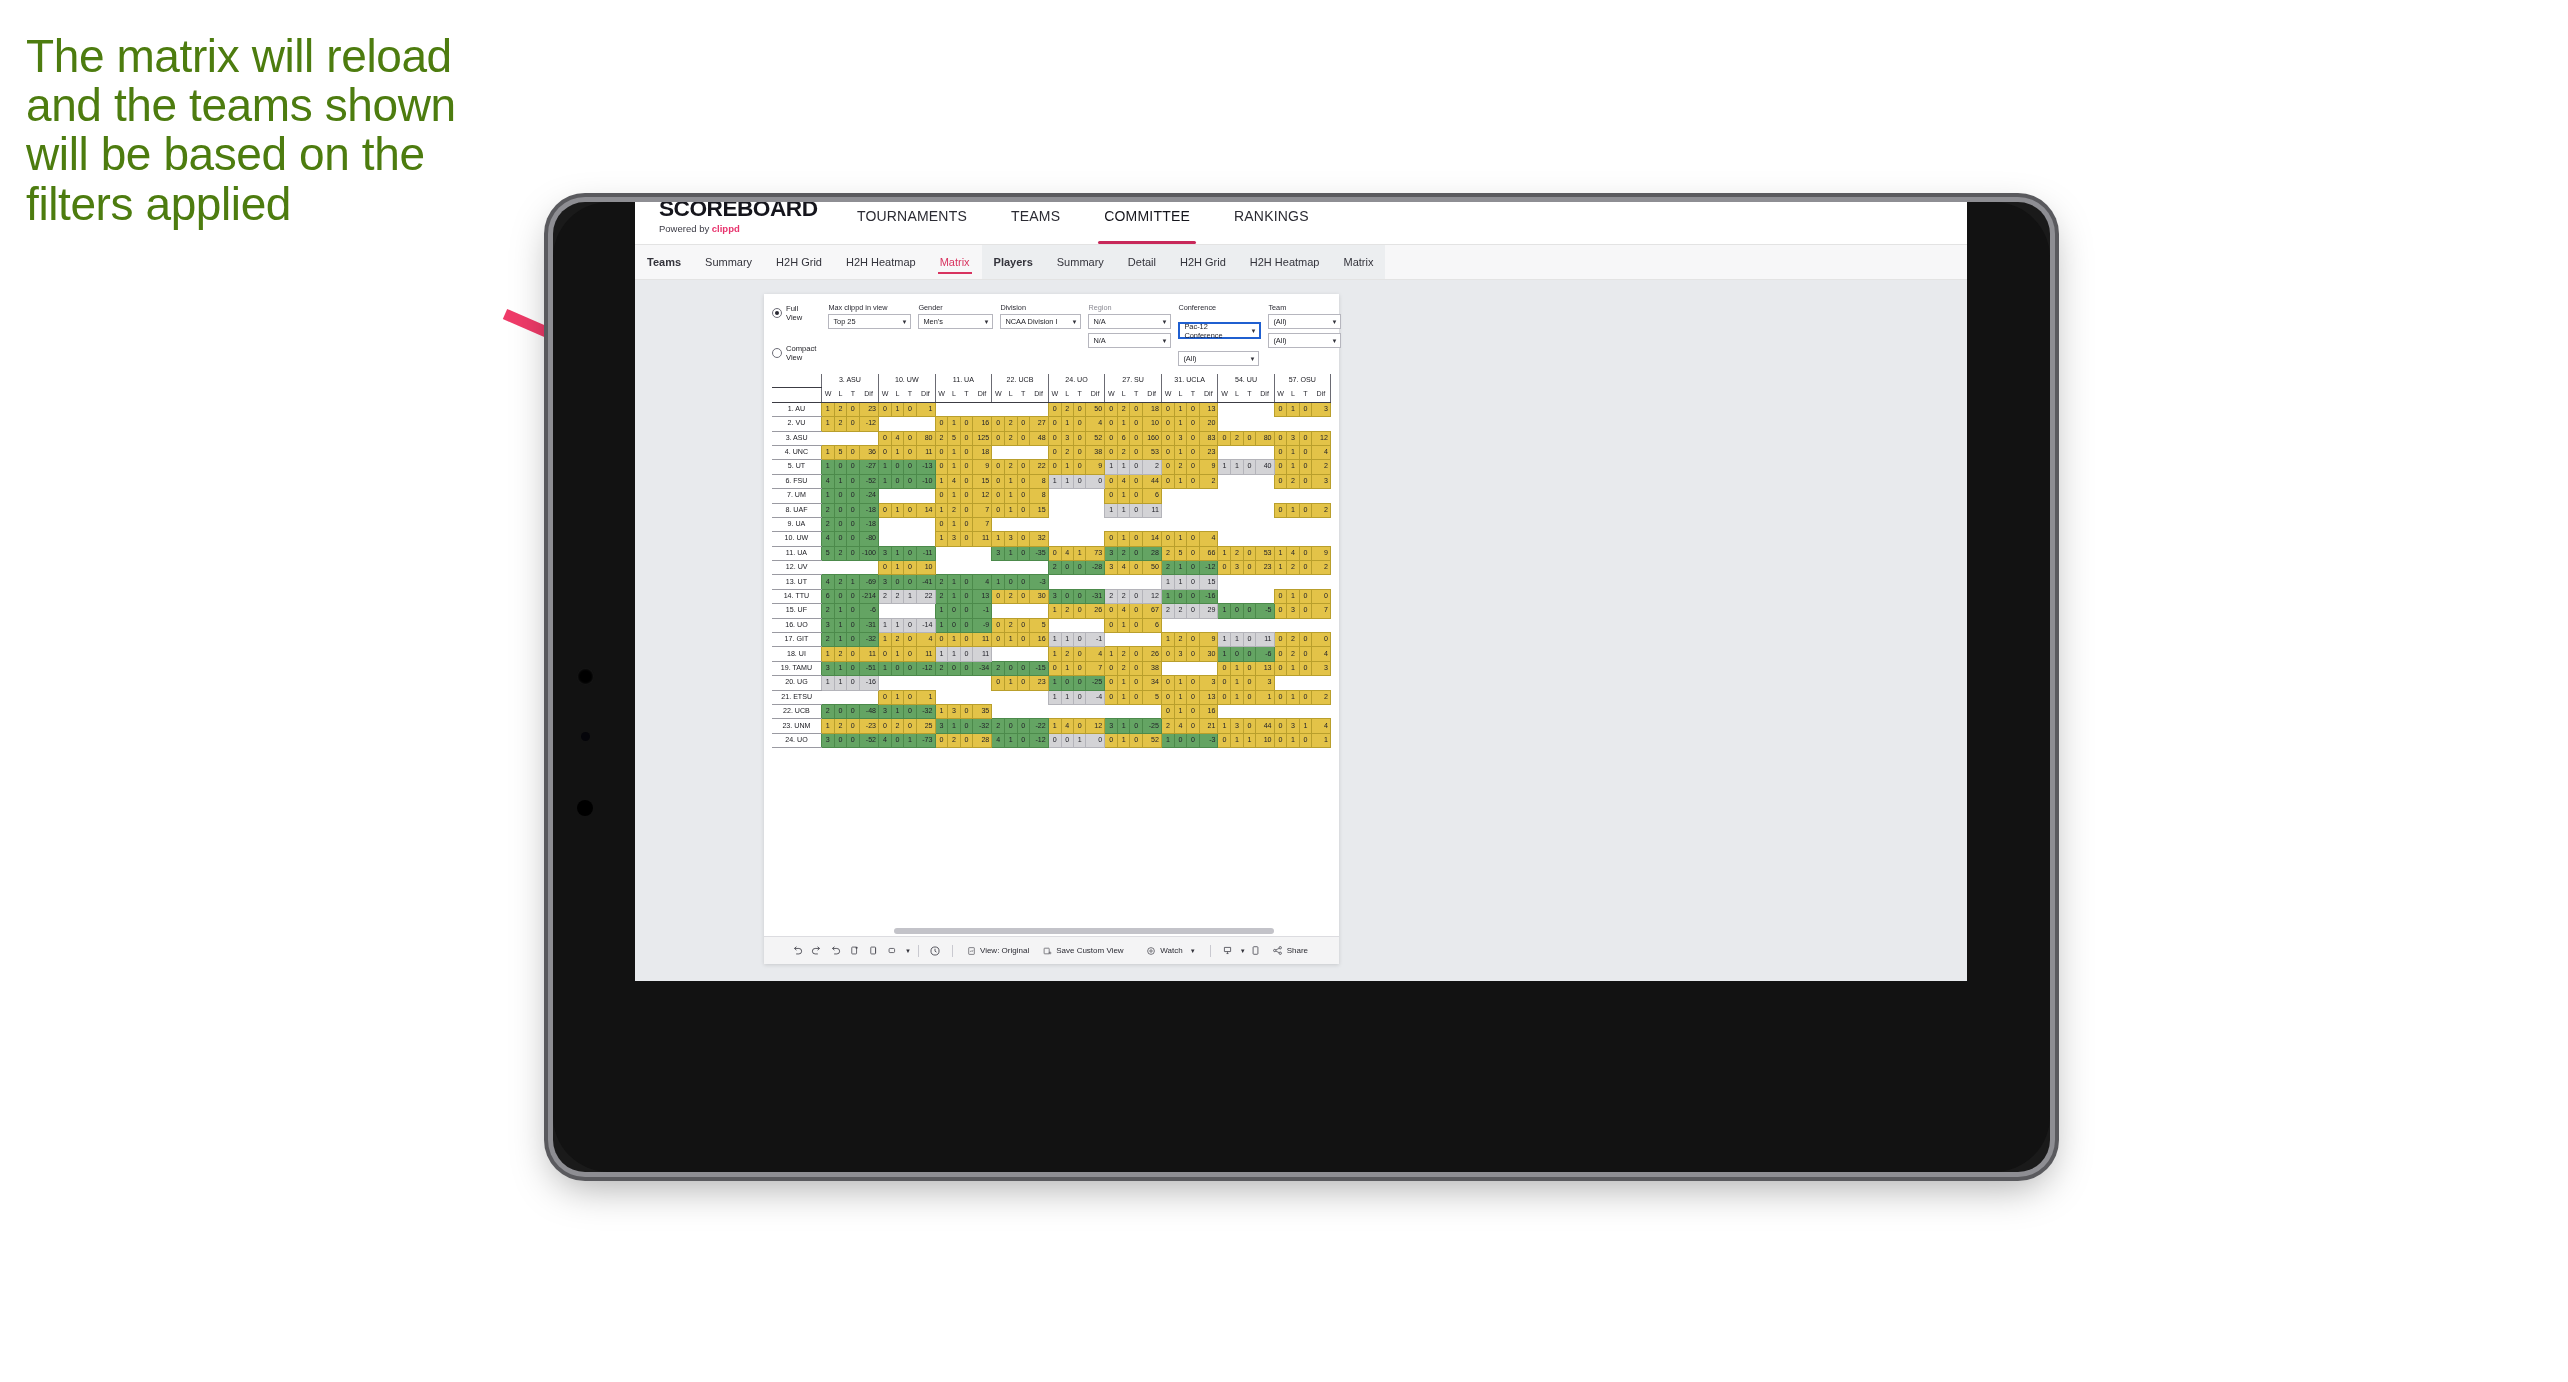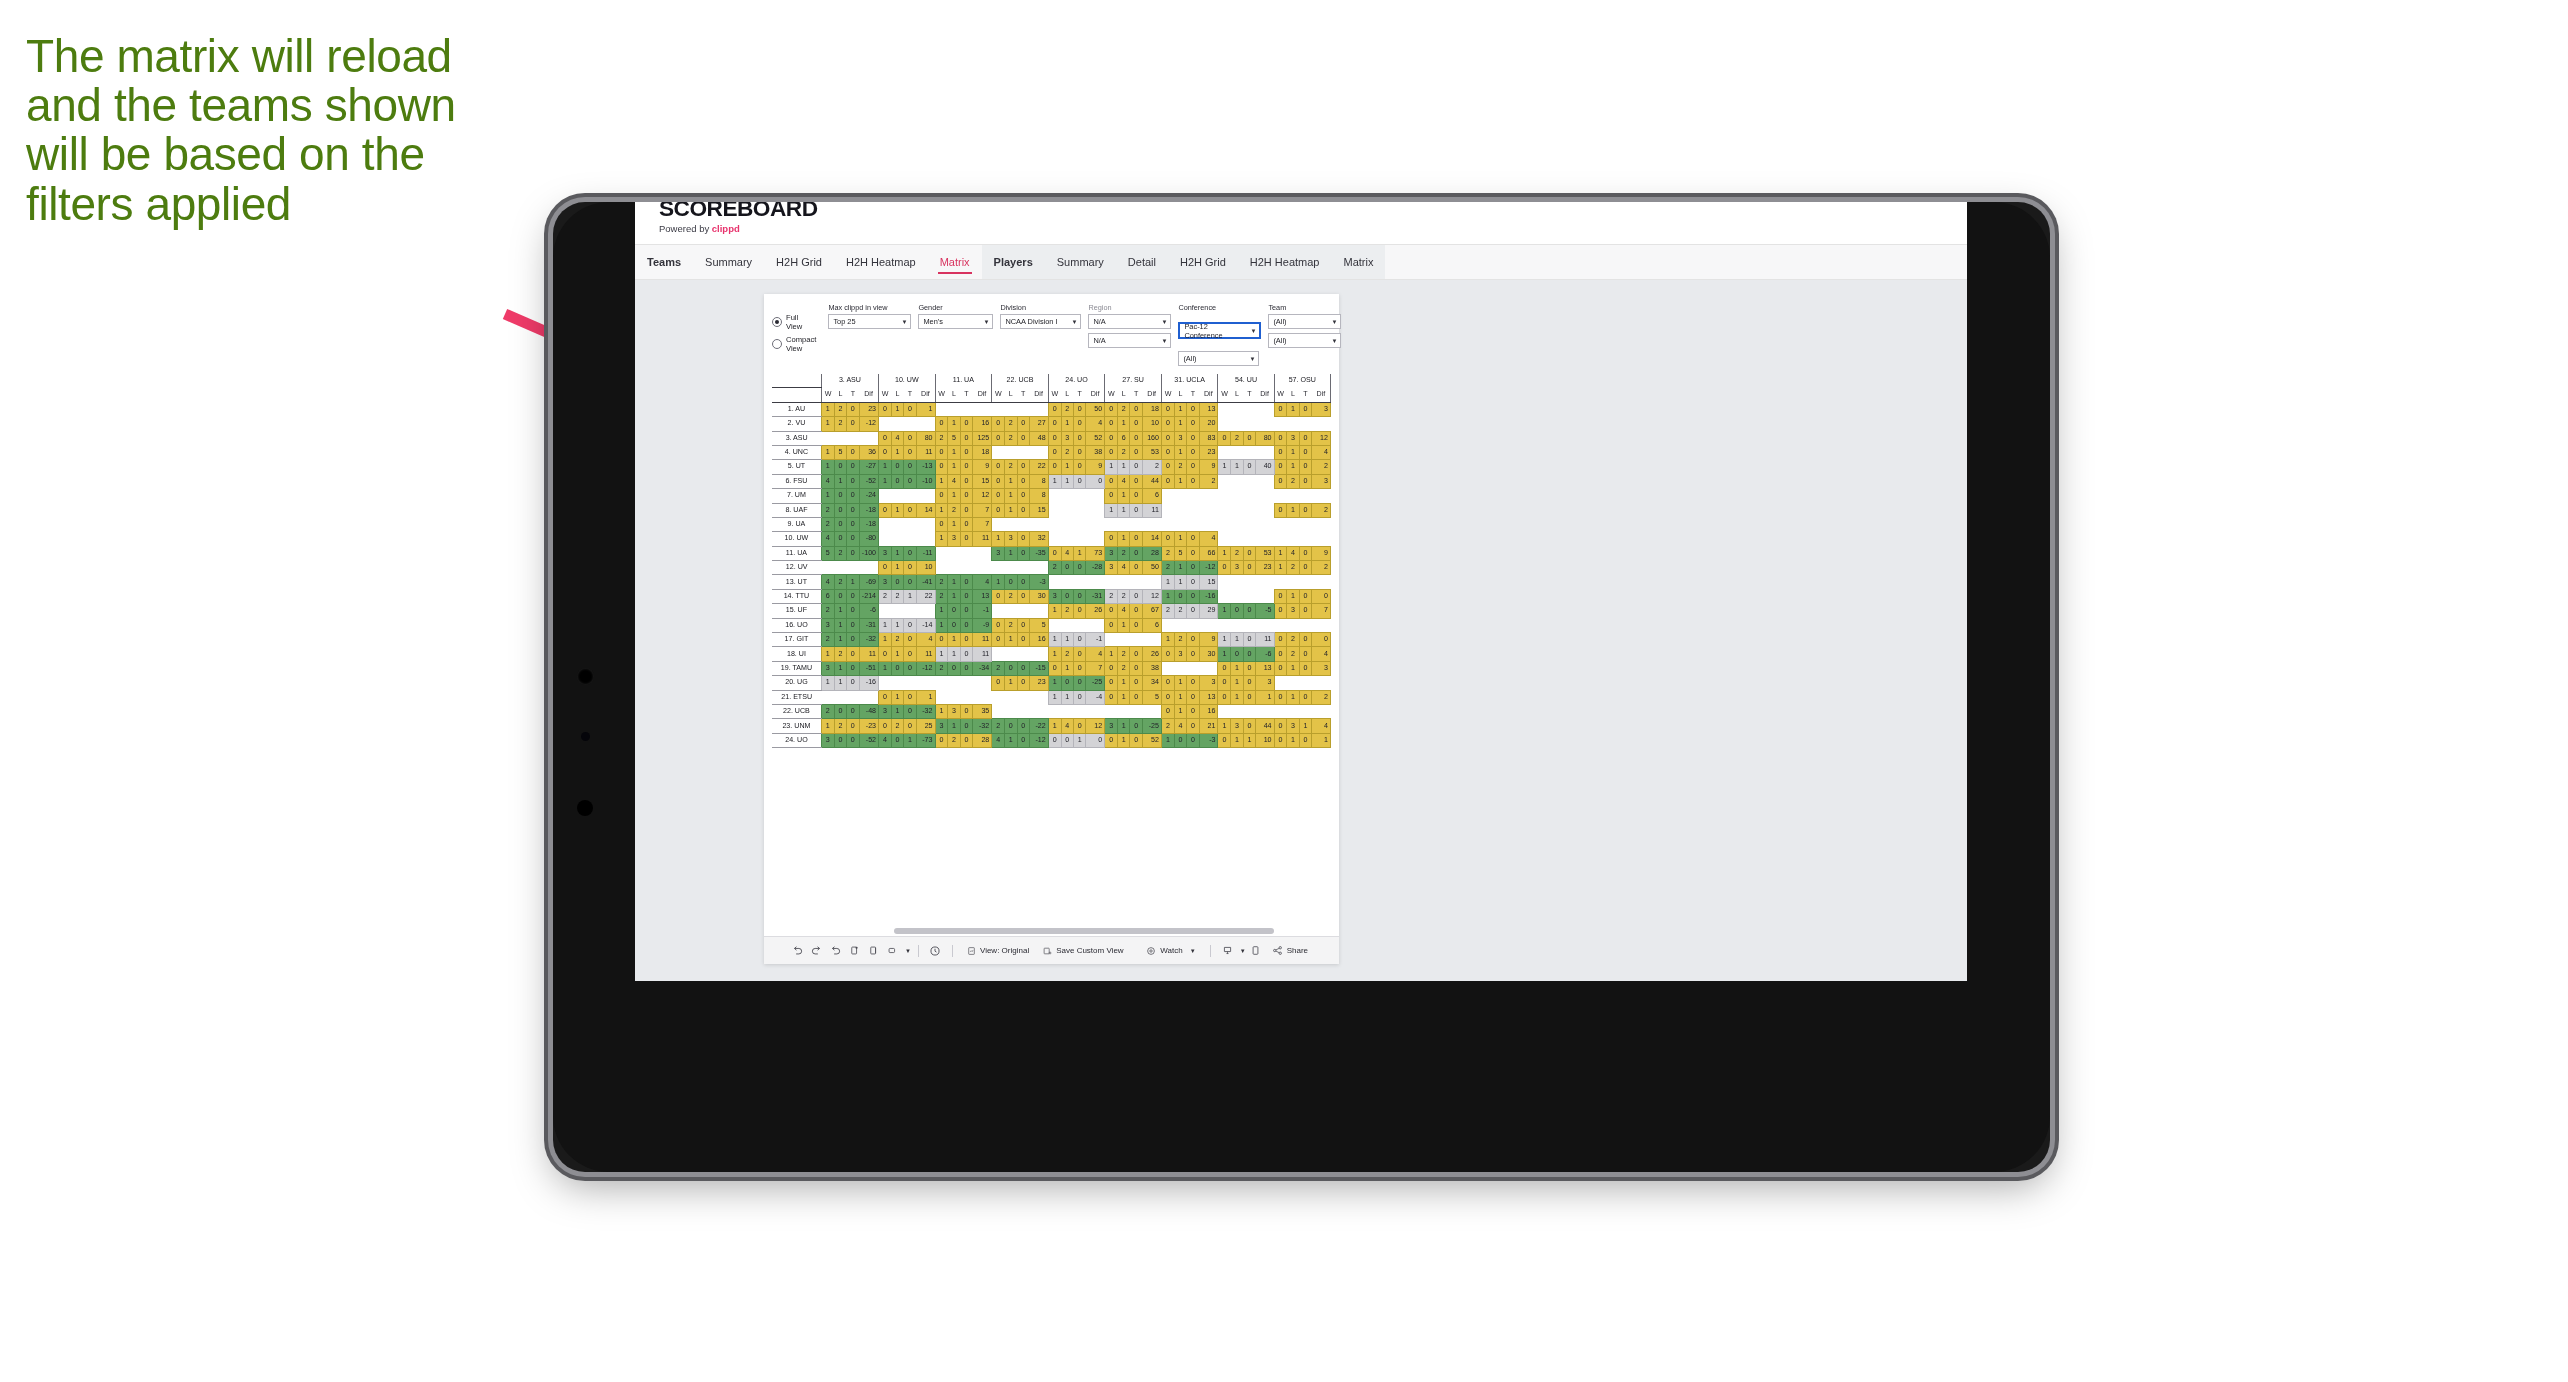--- a/index.html
+++ b/index.html
@@ -58,21 +58,21 @@
   
   .appbody{background:#e8eaed;height:707px;position:relative;}
   .sheet{position:absolute;left:129px;top:14px;width:575px;height:670px;background:#fff;
          box-shadow:0 1px 4px rgba(0,0,0,.14);}
 
   
   .filters{display:flex;padding:9px 8px 4px 8px;gap:0;font-size:7.6px;color:#1c1c22;}
   .fcol{display:flex;flex-direction:column;margin-right:7px;}
   .flabel{font-size:7.3px;color:#2a2a33;margin-bottom:2px;height:9px;}
   .flabel.grey{color:#8a8a93;}
-  .radio-wrap{display:flex;flex-direction:column;justify-content:center;margin-right:12px;padding-top:1px;}
+  .radio-wrap{display:flex;flex-direction:column;justify-content:space-between;margin-right:12px;padding-top:1px;}
   .radio-row{display:flex;align-items:center;gap:4px;font-size:7.6px;margin-bottom:4px;}
   .radio{width:8px;height:8px;border-radius:50%;border:1px solid #6e6e78;background:#fff;position:relative;flex:none;}
   .radio.on:after{content:"";position:absolute;left:2px;top:2px;width:4px;height:4px;border-radius:50%;background:#2a2a33;}
   .sel-box{display:flex;align-items:center;justify-content:space-between;
     border:1px solid #b6b6be;background:#fff;height:13px;padding:0 3px 0 4px;font-size:7.4px;color:#1c1c22;}
   .sel-box.w1{width:74px;} .sel-box.w2{width:66px;} .sel-box.w3{width:72px;}
   .sel-box.w4{width:74px;} .sel-box.w5{width:72px;margin-top:8px;} .sel-box.w6{width:64px;}
   .sel-box.active{border:2px solid #1f5fd0;}
   .caret{font-size:6px;color:#33333b;margin-left:3px;}
   .stack-gap{height:4px;}
@@ -126,20 +126,26 @@
     <div class="cam"></div>
     <div class="cam2"></div>
     <div class="cam3"></div>
 
     <div class="screen">
 
       <div class="appbar">
         <div class="brand">
           <div class="brand-title">SCOREBOARD</div>
           <div class="brand-sub"><span>Powered by </span><b>clippd</b></div>
+        </div>
+        <div class="navtabs">
+          <div class="navtab">TOURNAMENTS</div>
+          <div class="navtab">TEAMS</div>
+          <div class="navtab active">COMMITTEE</div>
+          <div class="navtab">RANKINGS</div>
         </div>
       </div>
 
       <div class="subbar">
         <div class="subgroup">
           <span class="subtab bold">Teams</span>
           <span class="subtab">Summary</span>
           <span class="subtab">H2H Grid</span>
           <span class="subtab">H2H Heatmap</span>
           <span class="subtab sel">Matrix</span>

